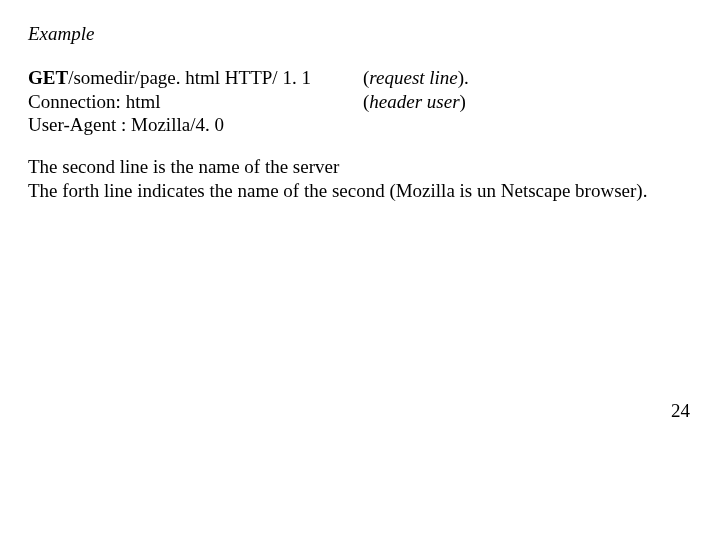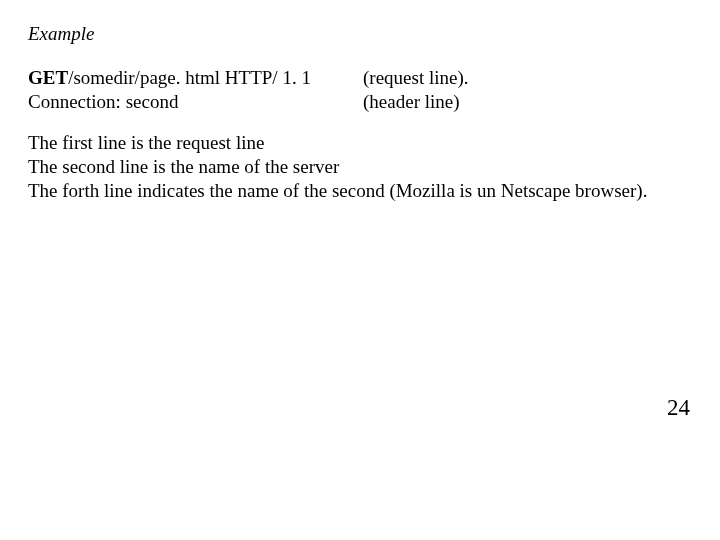--- a/index.html
+++ b/index.html
@@ -33,30 +33,30 @@
     align-items: flex-start;
   }
   .req-left {
     width: 335px;   
     white-space: nowrap;
   }
   .req-right {
     flex: 1;
     white-space: nowrap;
   }
-  .italic { }
+  .italic { font-style: italic; }
   .bold   { font-weight: bold; }
   .desc p {
     margin: 0 0 0 0;
   }
   .page-number {
     position: absolute;
     right: 30px;
     bottom: 28px;
-    font-size: 23px;
+    font-size: 19px;
   }
 </style>
 </head>
 <body>
 
 <div class="page">
 
   <div class="heading">Example</div>
 
   <div class="example-block">
@@ -65,32 +65,33 @@
       <div class="req-left">
         <span class="bold">GET</span><span>/somedir/page. html  HTTP/ 1. 1</span>
       </div>
       <div class="req-right">
         <span> (</span><span class="italic">request line</span><span>).</span>
       </div>
     </div>
 
 
     <div class="req-row">
-      <div class="req-left">Connection: second</div>
+      <div class="req-left">Connection: html</div>
       <div class="req-right">
-        <span>(</span><span class="italic">header line</span><span>)</span>
+        <span>(</span><span class="italic">header user</span><span>)</span>
       </div>
     </div>
 
+    <div class="req-row">
+      <div class="req-left">User-Agent : Mozilla/4. 0</div>
+      <div class="req-right"></div>
+    </div>
 
   </div>
 
   <div class="desc">
-    <p>
-      <span>The first line is the </span><span class="italic">request line</span>
-    </p>
     <p>The second line is the name of the server</p>
     <p>The forth line indicates the name of the second (Mozilla is un Netscape browser).</p>
   </div>
 
   <div class="page-number">24</div>
 
 </div>
 
 </body></html>

